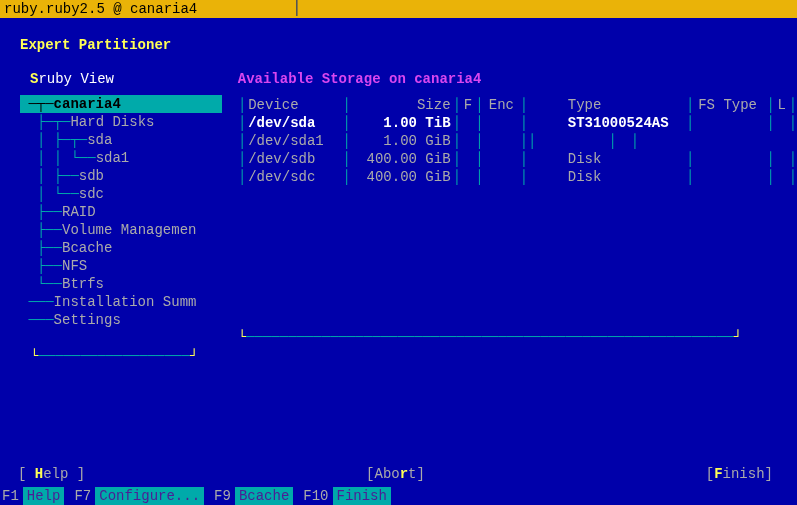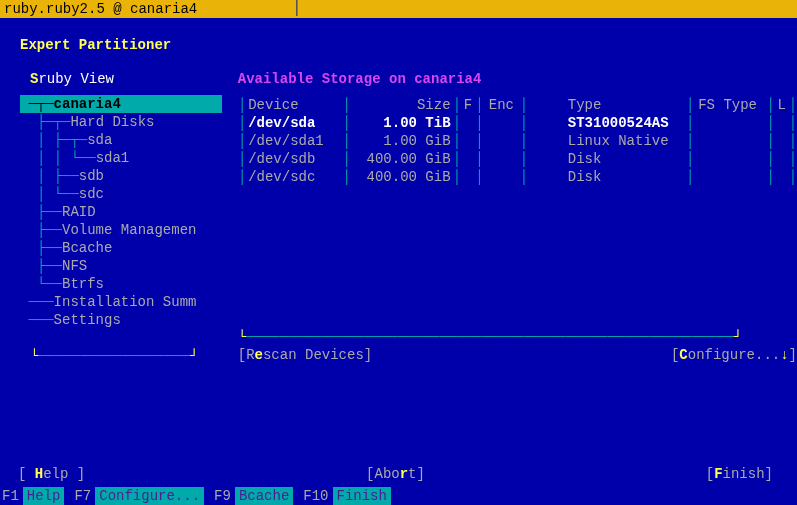--- a/index.html
+++ b/index.html
@@ -203,21 +203,20 @@
           <div class="table-row">
             <span class="sep">│</span>
             <span class="col-device">/dev/sda1</span>
             <span class="sep">│</span>
             <span class="col-size">1.00 GiB</span>
             <span class="sep">│</span>
             <span class="col-f"></span>
             <span class="sep">│</span>
             <span class="col-enc"></span>
             <span class="sep">│</span>
-            <span class="col-type">Linux Native</span>
             <span class="sep">│</span>
             <span class="col-fstype"></span>
             <span class="sep">│</span>
             <span class="col-l"></span>
             <span class="sep">│</span>
           </div>
           <div class="table-row">
             <span class="sep">│</span>
             <span class="col-device">/dev/sdb</span>
             <span class="sep">│</span>
@@ -247,25 +246,20 @@
             <span class="col-type">Disk</span>
             <span class="sep">│</span>
             <span class="col-fstype"></span>
             <span class="sep">│</span>
             <span class="col-l"></span>
             <span class="sep">│</span>
           </div>
         </div>
     </div>
     <div class="right-scroll"><span style="color:#ffff55">└</span>──────────────────────────────────────────────────────────<span style="color:#ffff55">┘</span></div>
-    <div class="actions">
-      <div class="action-btn">[<span>R</span><span class="hotkey">e</span><span>scan Devices</span>]</div>
-      <div style="flex:1; min-width:232px"></div>
-      <div class="action-btn">[<span></span><span class="hotkey">C</span><span>onfigure...</span><span class="arrow">↓</span>]</div>
-    </div>
   </div>
 </div>
 
 <div class="footer">
   <div class="footer-btn">[ <span></span><span class="hotkey">H</span><span>elp</span> ]</div>
   <div class="footer-btn">[<span>Abo</span><span class="hotkey">r</span><span>t</span>]</div>
   <div class="footer-btn">[<span></span><span class="hotkey">F</span><span>inish</span>]</div>
 </div>
 
 <div class="fkeys" id="fkeys">

